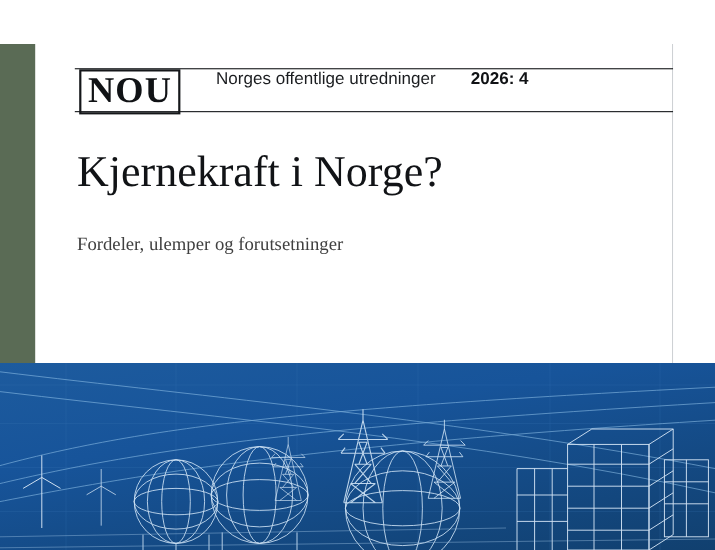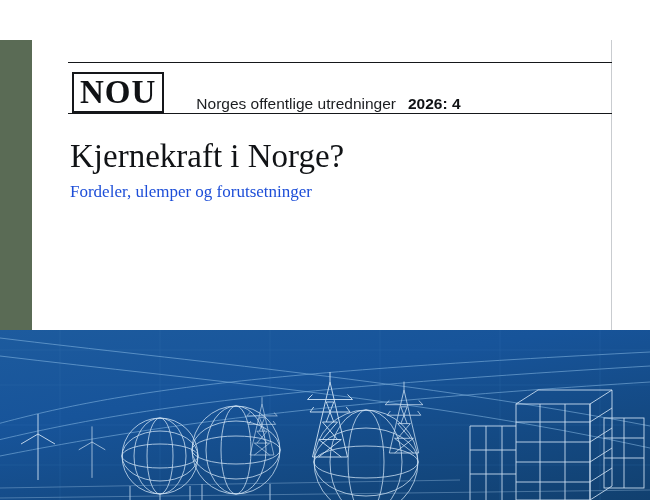--- a/index.html
+++ b/index.html
@@ -52,26 +52,26 @@
     background: #ffffff;
     z-index: 3;
   }
 
   
   .nou-header {
     position: absolute;
     left: 68px;
     top: 62px;
     width: 544px;
-    height: 52px;
+    height: 40px;
     border-top: 1.5px solid #15171a;
     border-bottom: 1.5px solid #15171a;
     box-sizing: border-box;
     display: flex;
-    align-items: flex-end;
+    align-items: flex-start;
     z-index: 5;
   }
   .nou-logo {
     border: 2.5px solid #15171a;
     padding: 1px 6px 2px 6px;
     margin-left: 4px;
     font-family: "Liberation Serif", serif;
     font-weight: 700;
     font-size: 33px;
     line-height: 34px;
@@ -83,44 +83,44 @@
     font-size: 15.5px;
     color: #1b1d20;
     margin-left: 32px;
     white-space: nowrap;
   }
   .nou-num {
     font-family: "Liberation Sans", sans-serif;
     font-size: 15.5px;
     font-weight: 700;
     color: #101215;
-    margin-left: 12px;
+    margin-left: 32px;
     white-space: nowrap;
   }
 
   .cover-title {
     position: absolute;
     left: 70px;
     top: 136px;
     width: 520px;
     font-family: "Liberation Serif", serif;
-    font-size: 33px;
+    font-size: 40px;
     line-height: 40px;
     color: #111316;
     z-index: 5;
   }
   .cover-subtitle {
     position: absolute;
     left: 70px;
-    top: 180px;
+    top: 210px;
     width: 520px;
     font-family: "Liberation Serif", serif;
     font-size: 17px;
     line-height: 24px;
-    color: #1d4ed8;
+    color: #404040;
     z-index: 5;
   }
 
   
   .card-edge {
     position: absolute;
     left: 611px;
     top: 40px;
     width: 1px;
     height: 290px;

